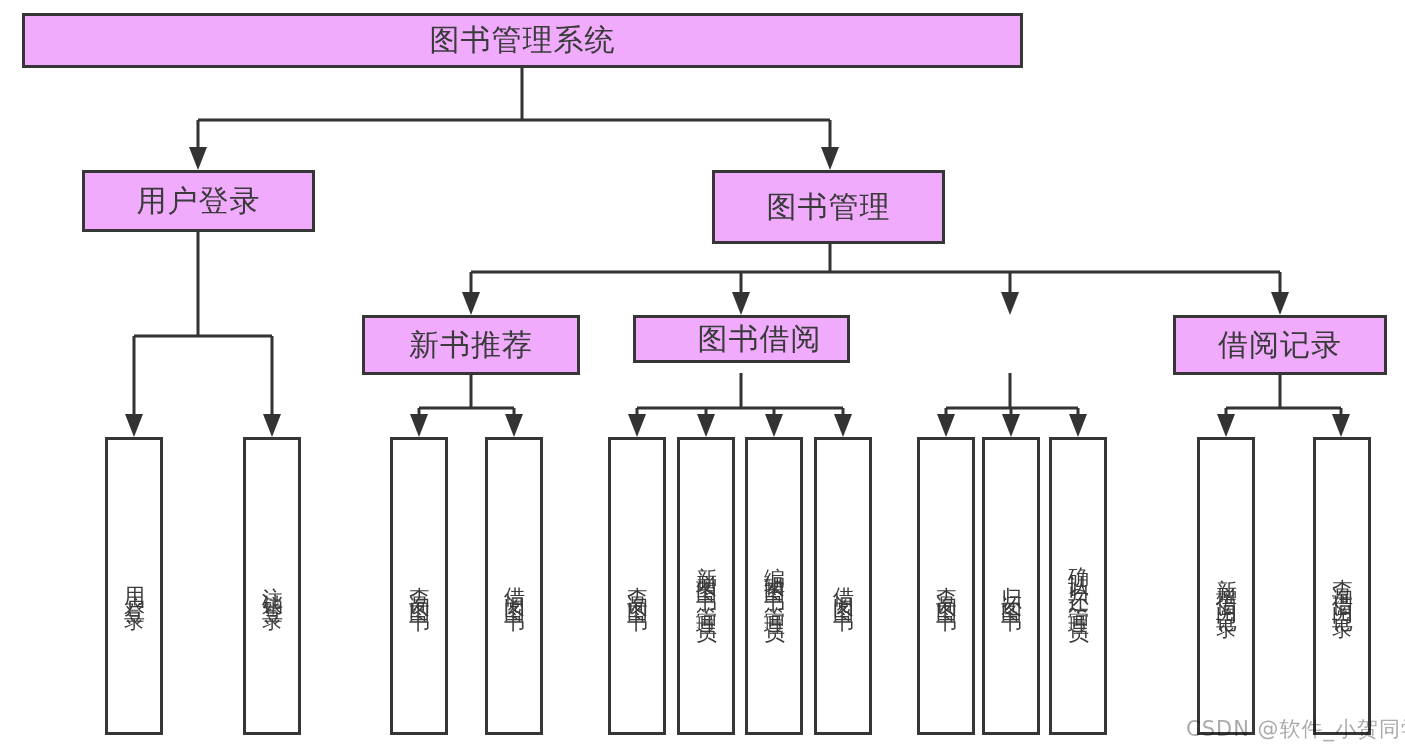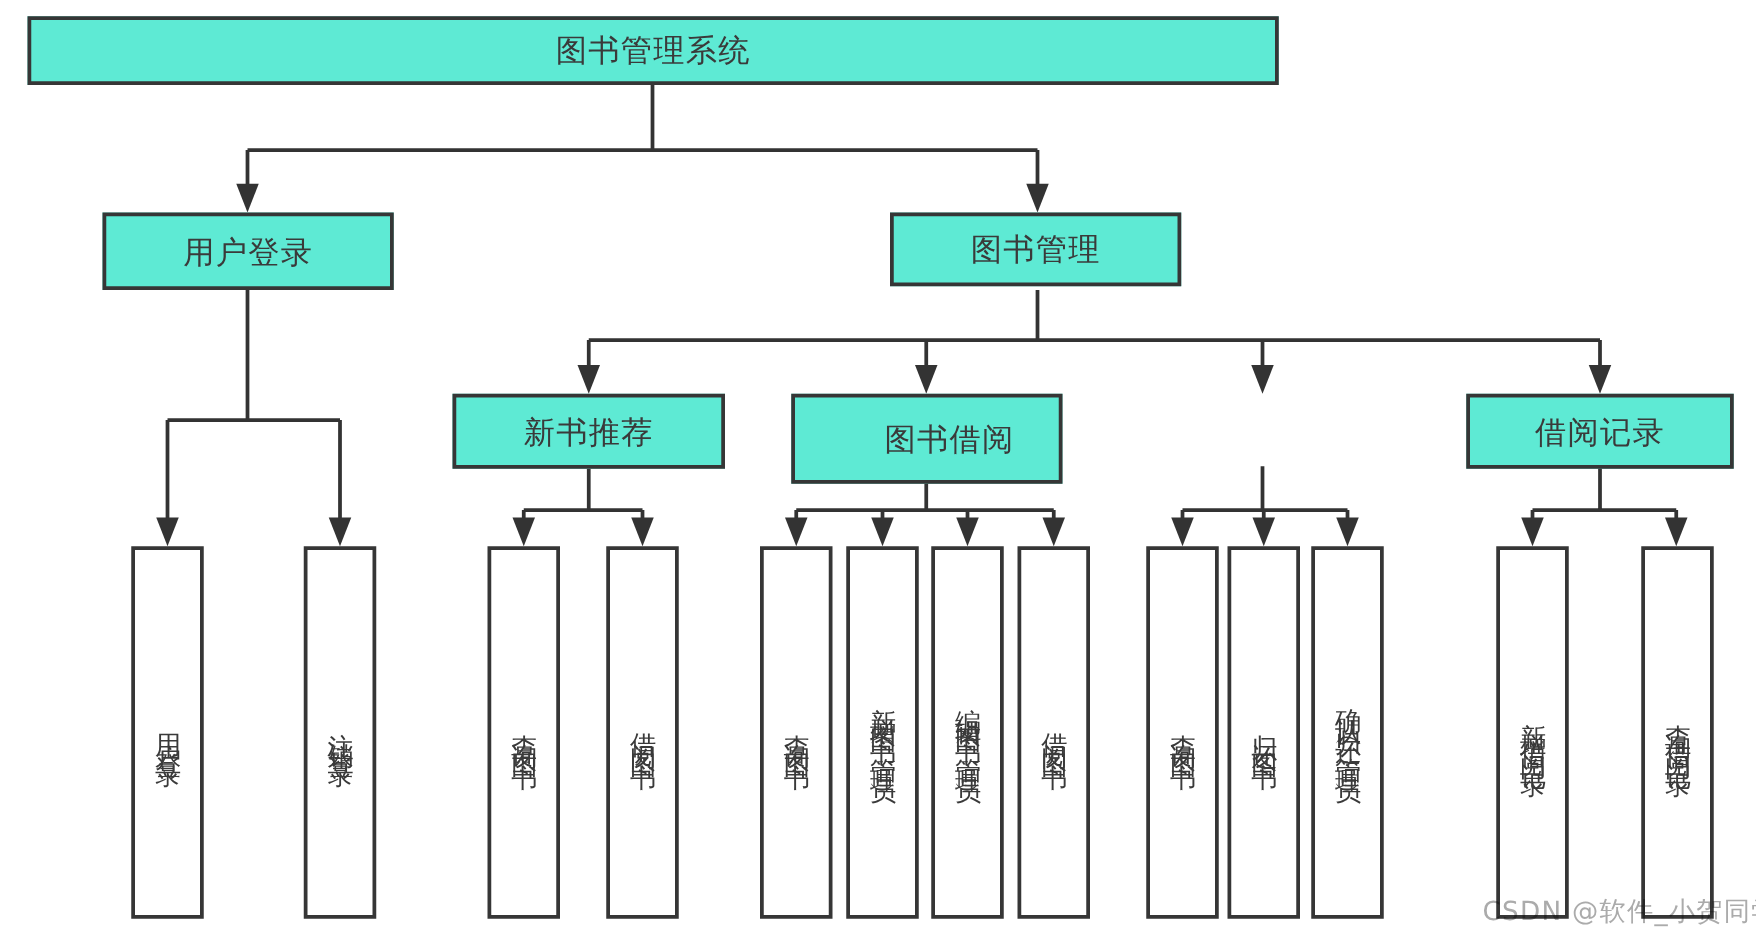--- a/index.html
+++ b/index.html
@@ -19,26 +19,26 @@
   .wires {
     position: absolute;
     left: 0;
     top: 0;
     width: 1405px;
     height: 747px;
   }
   .hbox {
     position: absolute;
     box-sizing: border-box;
-    background: #5eead4;
+    background: #f0abfc;
     border: 3px solid #363636;
     display: flex;
     align-items: center;
     justify-content: center;
-    font-size: 25px;
+    font-size: 30px;
     letter-spacing: 1px;
     white-space: nowrap;
   }
   .vbox {
     position: absolute;
     top: 437px;
     width: 58px;
     height: 298px;
     box-sizing: border-box;
     background: #ffffff;
@@ -105,28 +105,28 @@
     </g>
   </svg>
 
   <div class="hbox" style="left:22px; top:13px; width:1001px; height:55px;">
     <span>图书管理系统</span>
   </div>
 
   <div class="hbox" style="left:82px; top:170px; width:233px; height:62px;">
     <span>用户登录</span>
   </div>
-  <div class="hbox" style="left:712px; top:170px; width:233px; height:59px;">
+  <div class="hbox" style="left:712px; top:170px; width:233px; height:74px;">
     <span>图书管理</span>
   </div>
 
   <div class="hbox" style="left:362px; top:315px; width:218px; height:60px;">
     <span>新书推荐</span>
   </div>
-  <div class="hbox" style="left:633px; top:315px; width:217px; height:72px;padding-left:36px;">
+  <div class="hbox" style="left:633px; top:315px; width:217px; height:48px;padding-left:36px;">
     <span>图书借阅</span>
   </div>
   <div class="hbox" style="left:1173px; top:315px; width:214px; height:60px;">
     <span>借阅记录</span>
   </div>
 
   <div class="vbox" style="left:105px;">
     <span>用户登录</span>
   </div>
   <div class="vbox" style="left:243px;">

